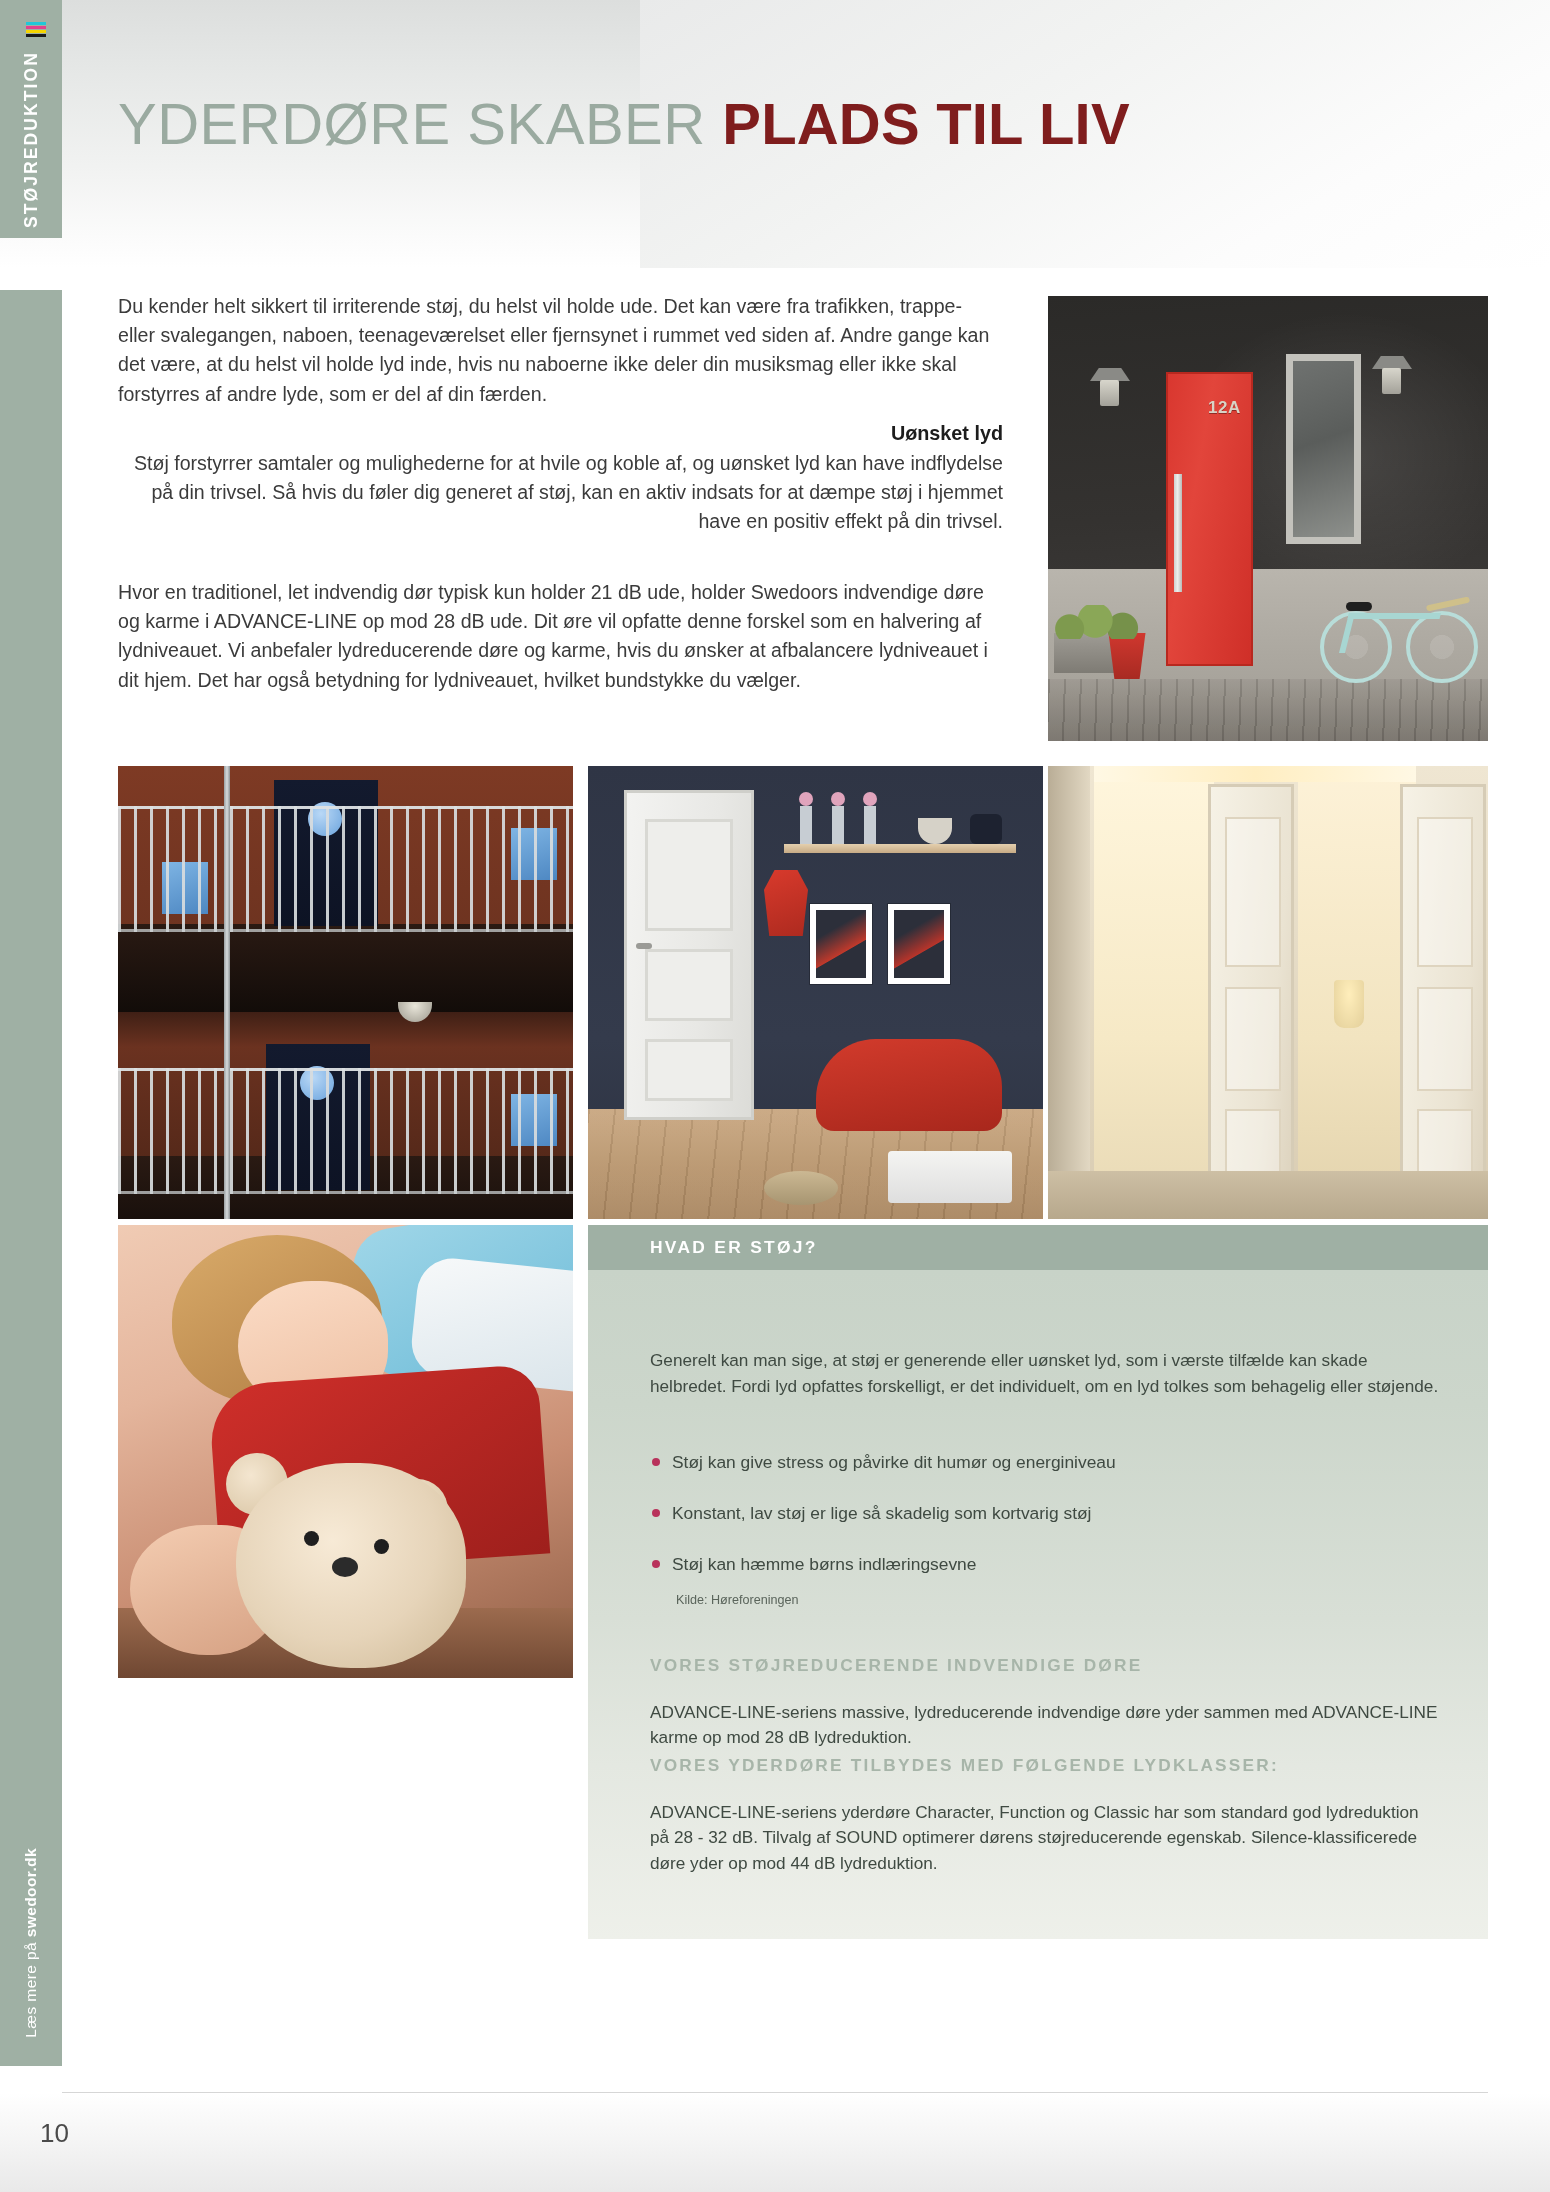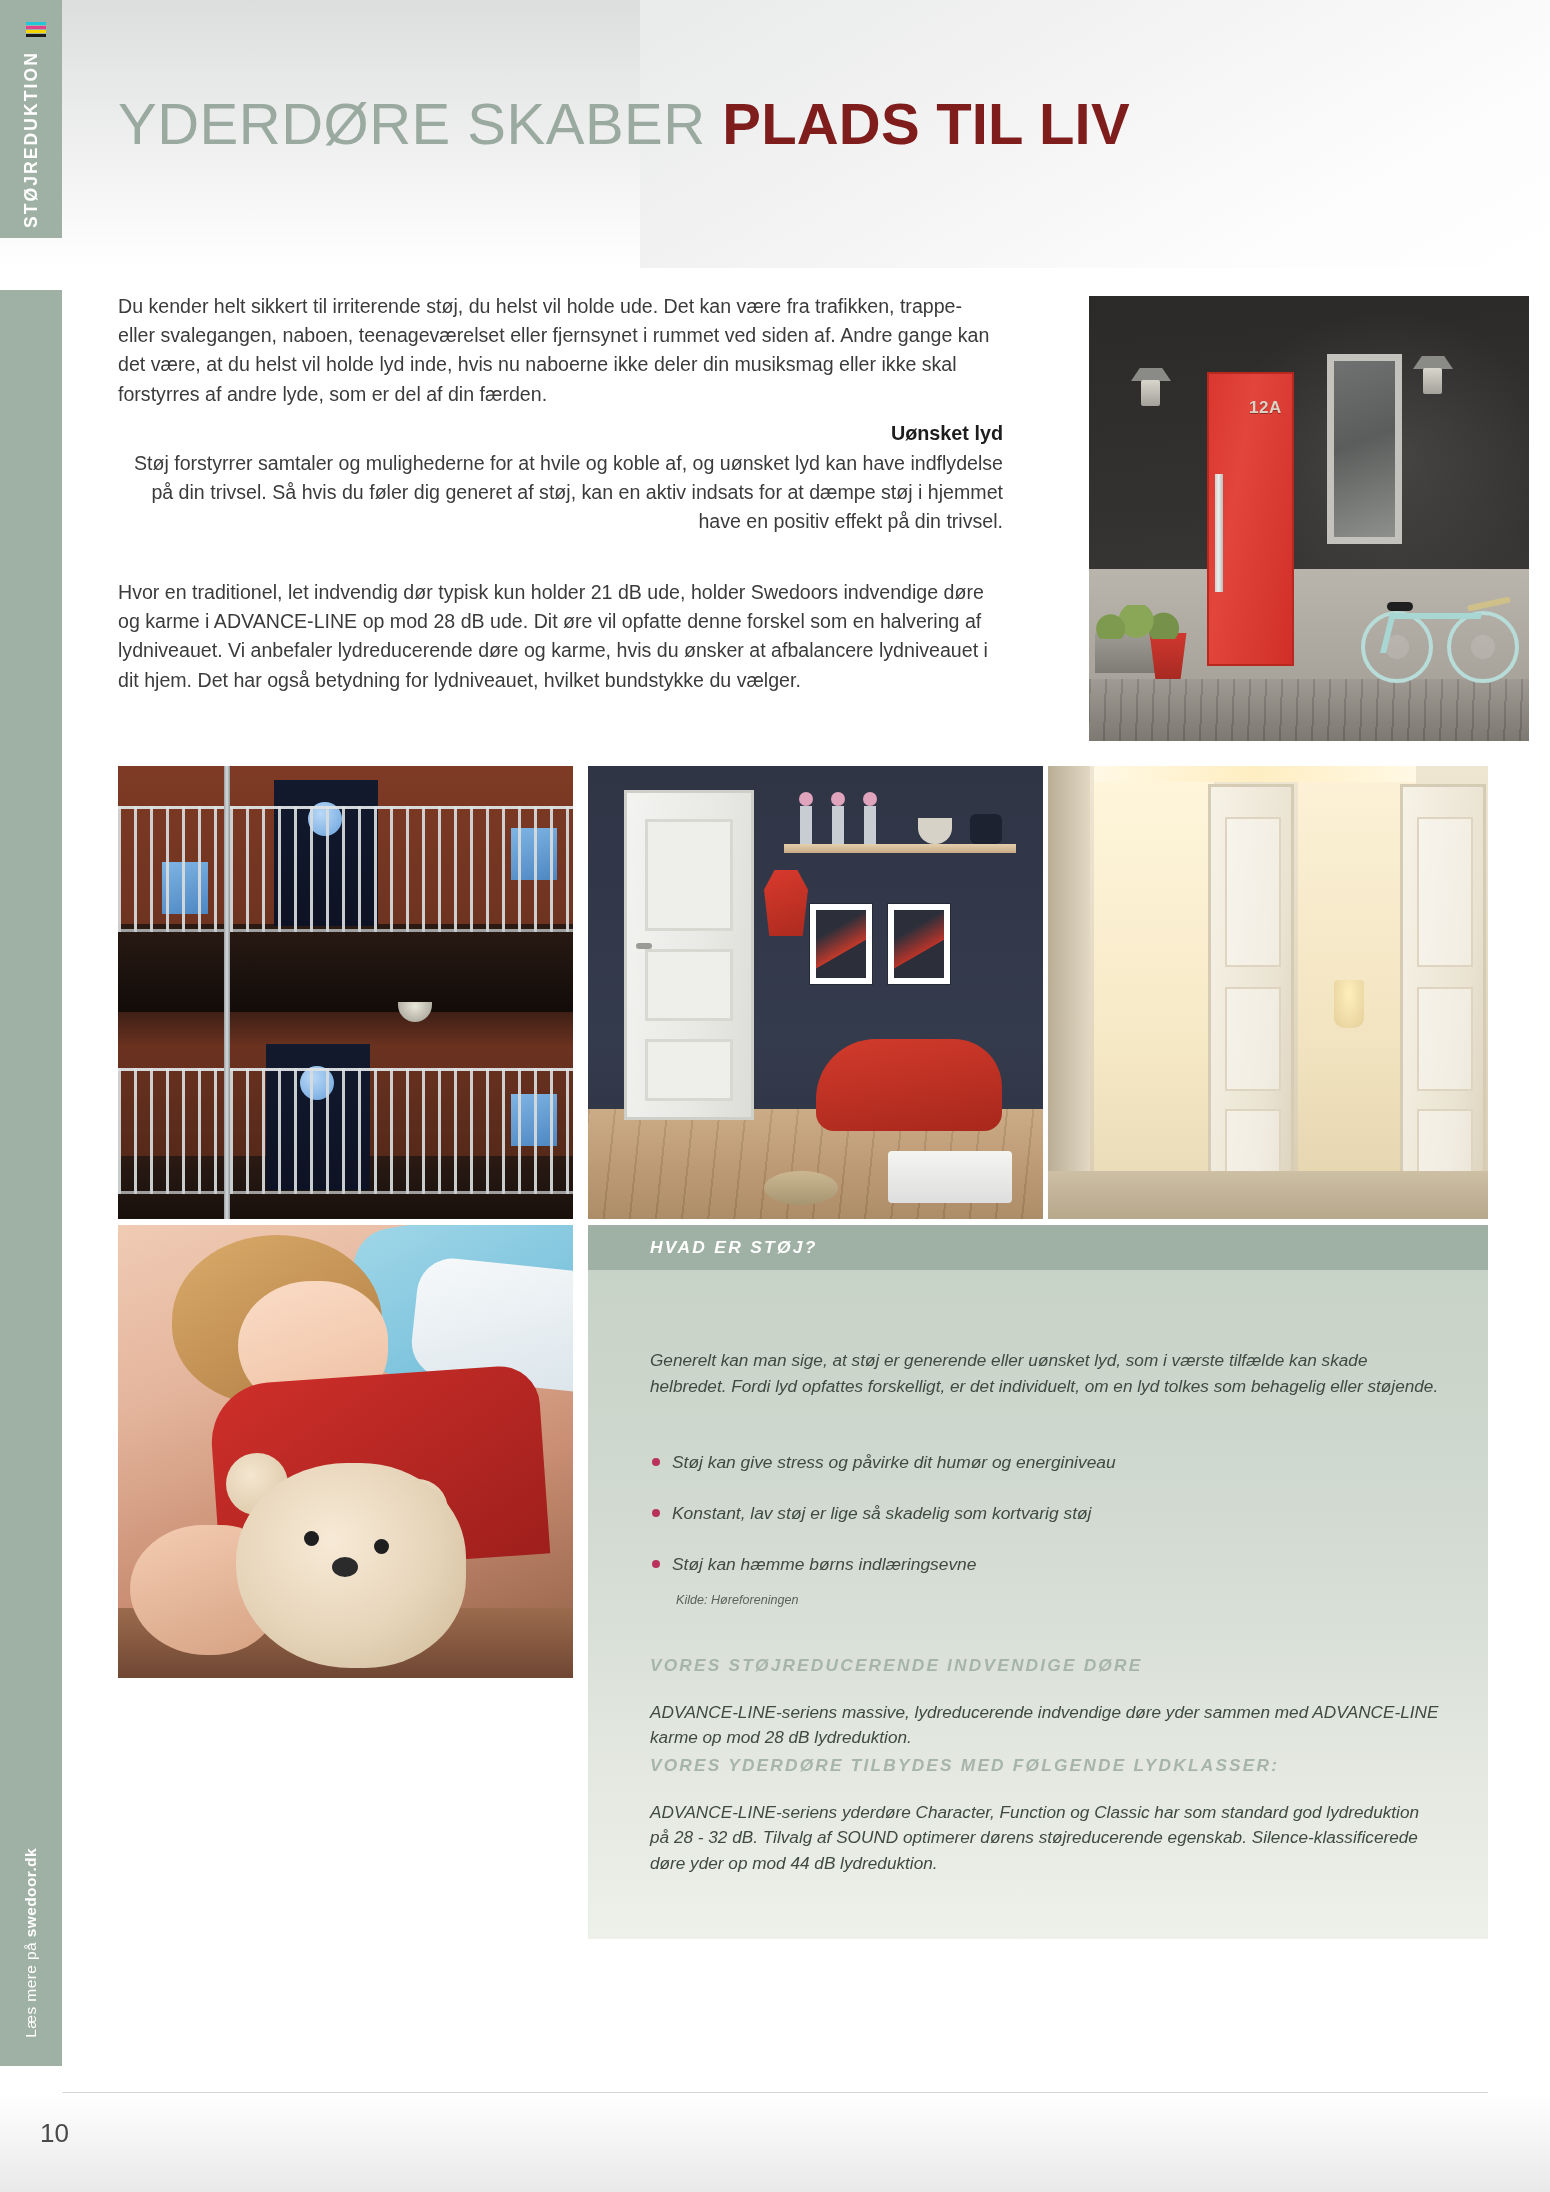--- a/index.html
+++ b/index.html
@@ -141,21 +141,21 @@
   .copy p { margin: 0; }
 
   
   .photo {
     position: absolute;
     overflow: hidden;
     background: #cfcfcf;
   }
 
   
-  .ph-reddoor { left: 1048px; top: 296px; width: 440px; height: 445px; margin-left: 41px; }
+  .ph-reddoor { left: 1048px; top: 296px; width: 440px; height: 445px; }
   .rd-wall {
     position: absolute; inset: 0;
     background:
       radial-gradient(ellipse 60% 50% at 68% 36%, rgba(255,255,255,0.10), rgba(0,0,0,0) 65%),
       linear-gradient(176deg, #2b2a28 0%, #343230 48%, #3b3937 72%, #403e3b 100%);
   }
   .rd-plinth {
     position: absolute; left: 0; bottom: 62px; width: 100%; height: 110px;
     background: linear-gradient(180deg, #b9b5ad 0%, #a8a49c 100%);
   }
@@ -483,21 +483,21 @@
   }
   .ch-couch {
     position: absolute; left: 0; bottom: 0; width: 100%; height: 70px;
     background: linear-gradient(180deg, #9c6b4e, #6f4732);
   }
 
   
   .panel {
     position: absolute;
     left: 588px; top: 1225px;
-    width: 900px; height: 714px; font-style: italic;
+    width: 900px; height: 714px;
   }
   .panel-head {
     position: absolute; left: 0; top: 0;
     width: 900px; height: 45px;
     background: #9fb0a4;
     display: flex; align-items: center;
   }
   .panel-head span {
     color: #ffffff;
     font-size: 17.4px;

